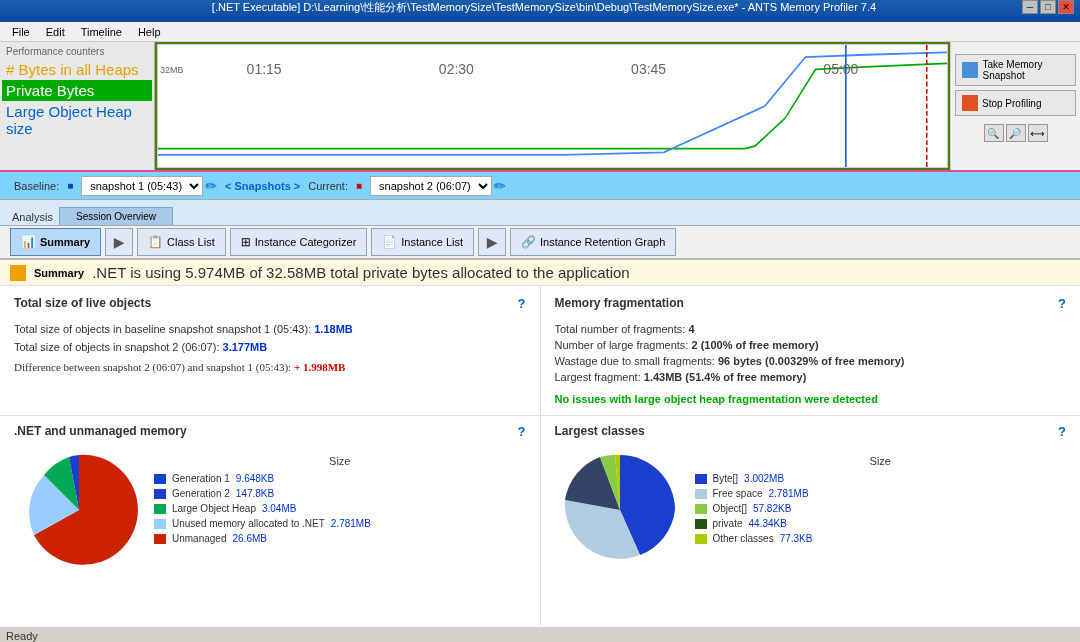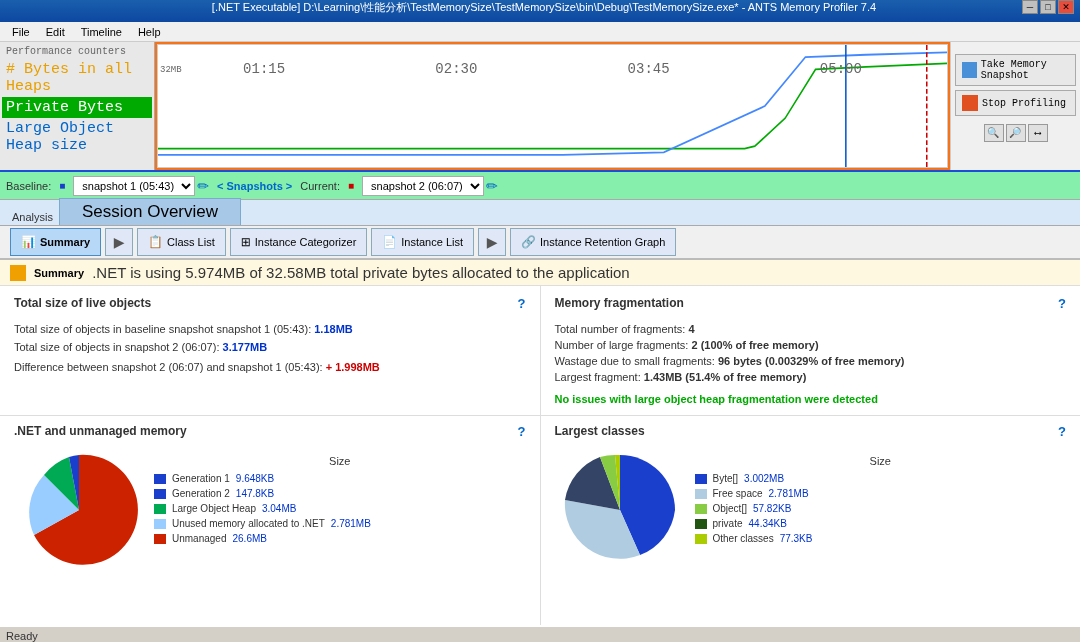--- a/index.html
+++ b/index.html
@@ -10,49 +10,49 @@
     .title-bar-text { flex: 1; text-align: center; font-size: 11px; }
     .title-bar-controls { display: flex; gap: 2px; }
     .title-btn { width: 16px; height: 14px; background: #c0c0c0; border: 1px solid #888; cursor: pointer; font-size: 9px; display: flex; align-items: center; justify-content: center; color: #000; }
     .title-btn.close { background: #e74c3c; }
     
     
     .menu-bar { background: #f0f0f0; height: 20px; display: flex; align-items: center; padding: 0 4px; border-bottom: 1px solid #ccc; }
     .menu-item { padding: 2px 8px; font-size: 11px; cursor: pointer; color: #000; }
     
     
-    .perf-panel { display: flex; height: 130px; background: #f97316; border-bottom: 2px solid #1d4ed8; font-family: Liberation Mono, monospace; }
+    .perf-panel { display: flex; height: 130px; background: #4d7c0f; border-bottom: 2px solid #ec4899; }
     .perf-counters { width: 155px; background: #e8e8e8; border-right: 1px solid #aaa; padding: 2px; }
     .perf-counters-title { font-size: 10px; color: #666; padding: 2px 4px; }
     .perf-item { padding: 2px 4px; font-size: 15px; cursor: pointer; }
     .perf-item.bytes { color: #e8a000; }
     .perf-item.private { background: #00aa00; color: white; padding: 2px 4px; }
     .perf-item.large { color: #0066cc; }
     .perf-graph { flex: 1; background: white; border: 1px solid #ccc; margin: 2px; position: relative; overflow: hidden; }
     .perf-graph-time { display: flex; justify-content: space-around; padding: 0 10px; font-size: 14px; color: #666; position: absolute; top: 16px; width: 100%; }
     .perf-right-panel { width: 130px; background: #f0f0f0; border-left: 1px solid #ccc; display: flex; flex-direction: column; gap: 4px; padding: 4px; }
     .snap-btn { background: #e8e8e8; border: 1px solid #aaa; padding: 4px 6px; font-size: 10px; cursor: pointer; display: flex; align-items: center; gap: 4px; margin-top: 8px; }
     .snap-btn-icon { width: 20px; height: 16px; background: #4a90d9; display: inline-block; }
     .stop-btn { background: #e8e8e8; border: 1px solid #aaa; padding: 4px 6px; font-size: 10px; cursor: pointer; display: flex; align-items: center; gap: 4px; }
     .stop-icon { width: 16px; height: 16px; background: #e05020; display: inline-block; }
     .zoom-controls { display: flex; gap: 2px; margin-top: 4px; justify-content: center; }
     .zoom-btn { width: 20px; height: 18px; background: #e0e0e0; border: 1px solid #999; cursor: pointer; font-size: 10px; display: flex; align-items: center; justify-content: center; }
     
     
-    .snapshot-bar { background: #86efac; height: 28px; display: flex; align-items: center; padding: 0 6px; gap: 8px; border-bottom: 1px solid #aaa; }
+    .snapshot-bar { background: #7dd3fc; height: 28px; display: flex; align-items: center; padding: 0 14px; gap: 8px; border-bottom: 1px solid #aaa; }
     .snap-label { font-size: 11px; color: #333; }
     .snap-select-box { display: flex; align-items: center; gap: 2px; }
     .snap-select { border: 1px solid #aaa; background: white; padding: 1px 4px; font-size: 11px; height: 20px; }
     .snap-edit { color: #0066cc; cursor: pointer; font-size: 14px; }
     .snap-nav { color: #0066cc; cursor: pointer; font-size: 11px; font-weight: bold; }
     
     
     .analysis-bar { background: #d8e8f8; height: 26px; display: flex; align-items: flex-end; padding: 0 6px; border-bottom: 1px solid #aaa; }
     .analysis-label { font-size: 11px; color: #333; padding: 2px 6px; }
-    .session-tab { background: #a8c8e8; border: 1px solid #7aabcd; border-bottom: none; padding: 3px 22px; font-size: 17px; cursor: pointer; color: #000; }
+    .session-tab { background: #a8c8e8; border: 1px solid #7aabcd; border-bottom: none; padding: 3px 16px; font-size: 10px; cursor: pointer; color: #000; }
     
     
     .toolbar { background: #f0f0f0; height: 34px; display: flex; align-items: center; padding: 2px 10px; gap: 4px; border-bottom: 2px solid #bbb; }
     .tool-btn { background: #e0e8f8; border: 1px solid #8ab; padding: 4px 10px; font-size: 11px; cursor: pointer; display: flex; align-items: center; gap: 4px; height: 28px; white-space: nowrap; }
     .tool-btn.active { background: #b8d8f8; border-color: #4a8bc4; font-weight: bold; }
     .arrow-btn { background: #e0e8f8; border: 1px solid #8ab; width: 28px; height: 28px; display: flex; align-items: center; justify-content: center; cursor: pointer; font-size: 14px; color: #555; }
     
     
     .summary-bar { background: #fff8e0; height: 26px; display: flex; align-items: center; padding: 0 10px; gap: 8px; border-bottom: 1px solid #ddd; }
     .summary-icon { width: 16px; height: 16px; background: #f0a000; }
@@ -62,21 +62,21 @@
     
     .content-area { display: flex; flex: 1; background: white; }
     .left-panel { flex: 1; padding: 10px 14px; border-right: 1px solid #ddd; }
     .right-panel { flex: 1; padding: 10px 14px; }
     
     .panel-title { font-size: 12px; font-weight: bold; color: #333; margin-bottom: 12px; display: flex; justify-content: space-between; }
     .help-icon { color: #0066cc; cursor: pointer; font-size: 13px; }
     
     .stat-row { margin-bottom: 6px; font-size: 11px; color: #333; }
     .stat-row .val { font-weight: bold; color: #0033cc; }
-    .stat-diff { margin-top: 8px; font-size: 11px; color: #333; }
+    .stat-diff { margin-top: 8px; font-size: 11px; color: #333; font-family: Liberation Serif, serif; }
     .stat-diff .val-pos { font-weight: bold; color: #cc0000; }
     
     .frag-row { font-size: 11px; color: #333; margin-bottom: 4px; }
     .frag-val { font-weight: bold; }
     .frag-green { color: #00aa00; font-weight: bold; font-size: 11px; margin-top: 10px; }
     
     
     .bottom-area { display: flex; height: 210px; background: white; border-top: 1px solid #ddd; }
     .bottom-left { flex: 1; padding: 8px 14px; border-right: 1px solid #ddd; display: flex; flex-direction: column; }
     .bottom-right { flex: 1; padding: 8px 14px; display: flex; flex-direction: column; }

